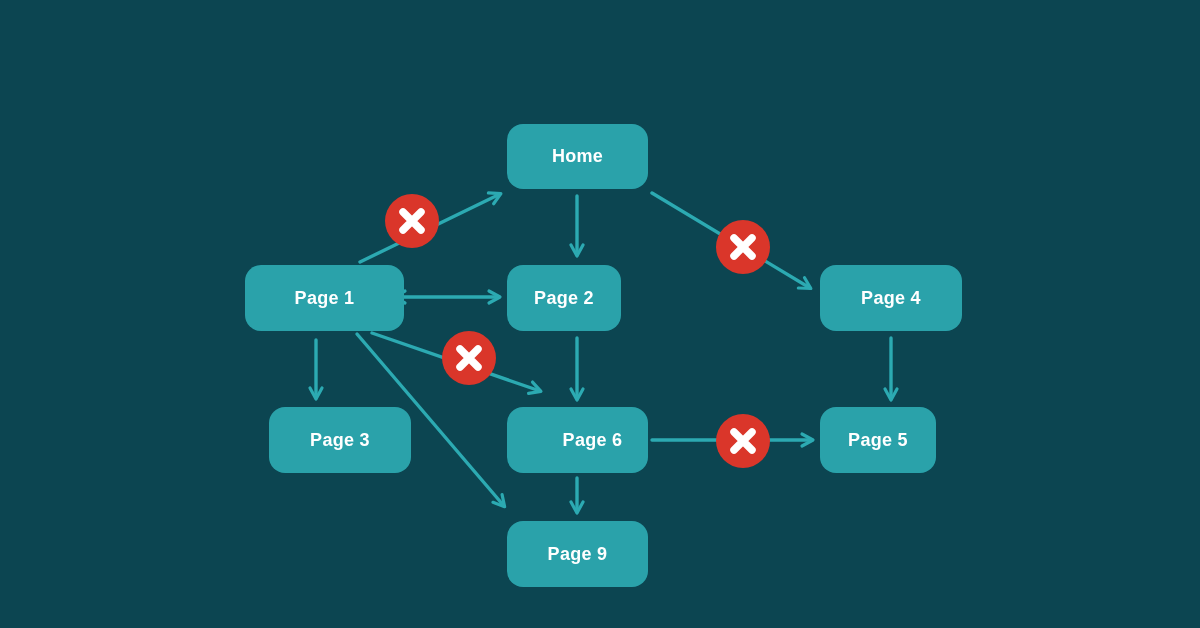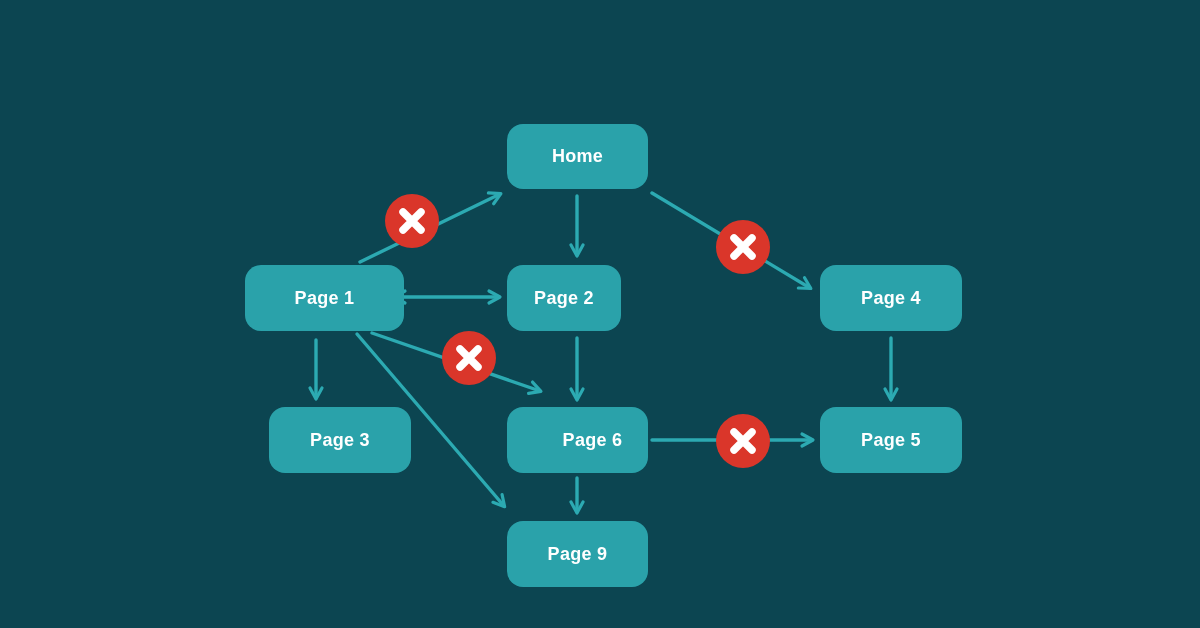--- a/index.html
+++ b/index.html
@@ -76,21 +76,21 @@
       </div>
       <div class="node" style="left: 820px; top: 265px; width: 142px; height: 66px;">
         <span>Page 4</span>
       </div>
       <div class="node" style="left: 245px; top: 407px; width: 142px; height: 66px; margin-left: 24px;">
         <span>Page 3</span>
       </div>
       <div class="node" style="left: 507px; top: 407px; width: 141px; height: 66px; padding-left: 30px;">
         <span>Page 6</span>
       </div>
-      <div class="node" style="left: 820px; top: 407px; width: 142px; height: 66px; align-items: center;">
+      <div class="node" style="left: 820px; top: 407px; width: 116px; height: 66px; align-items: center;">
         <span>Page 5</span>
       </div>
       <div class="node" style="left: 507px; top: 521px; width: 141px; height: 66px;">
         <span>Page 9</span>
       </div>
     </div>
   <div id="badges-layer">
       <div class="badge" style="left: 385px; top: 194px; width: 54px; height: 54px;">
         <svg width="30" height="30" viewBox="0 0 30 30">
           <path d="M6 6 L24 24 M24 6 L6 24" stroke="#ffffff" stroke-width="7.5" stroke-linecap="round" fill="none"></path>

